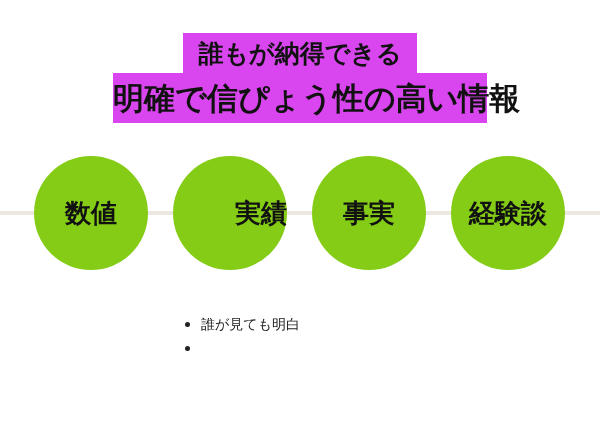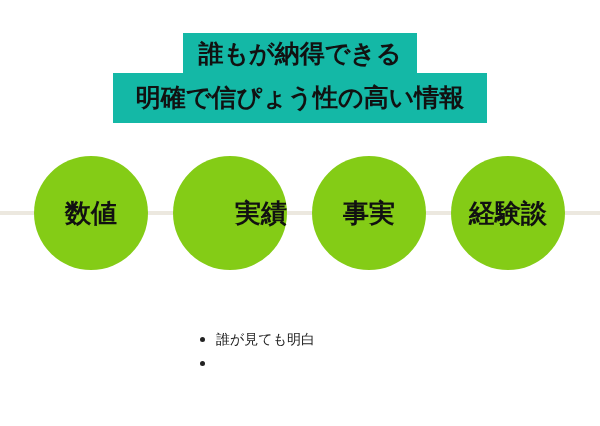--- a/index.html
+++ b/index.html
@@ -1,27 +1,27 @@
 <!DOCTYPE html>
 <html><head>
 <meta charset="utf-8">
 <style>
   html,body{margin:0;padding:0;}
   body{width:600px;height:426px;background:#ffffff;position:relative;overflow:hidden;
        font-family:"DejaVu Sans","Liberation Sans",sans-serif;color:#1a1a1a;}
-  .title-line{position:absolute;background:#14b8a6;color:#111;font-weight:bold;
+  .title-line{position:absolute;background:#d946ef;color:#111;font-weight:bold;
        text-align:center;white-space:nowrap;letter-spacing:0;}
   .t1{left:183px;top:33px;width:234px;height:41px;line-height:41px;font-size:25px;}
-  .t2{left:113px;top:73px;width:374px;height:50px;line-height:50px;font-size:25px;}
+  .t2{left:113px;top:73px;width:374px;height:50px;line-height:50px;font-size:31px;}
   .connector{position:absolute;left:0;top:211px;width:600px;height:4px;background:#ece8df;}
   .circle{position:absolute;width:114px;height:114px;border-radius:50%;background:#84cc16;
        display:flex;align-items:center;justify-content:center;font-weight:bold;font-size:26px;color:#111;
        top:156px;}
   .c1{left:34px;} .c2{left:173px;justify-content:flex-end;} .c3{left:312px;} .c4{left:451px;}
-  .bullets{position:absolute;left:183px;top:312px;margin:15px;padding:0;list-style:none;font-size:14px;line-height:24px;color:#222;}
+  .bullets{position:absolute;left:183px;top:312px;margin:0;padding:0;list-style:none;font-size:14px;line-height:24px;color:#222;}
   .bullets li{position:relative;padding-left:18px;}
   .bullets li .dot{position:absolute;left:2px;top:10px;width:5px;height:5px;border-radius:50%;background:#222;}
 </style>
 </head>
 <body>
 
 <div class="title-line t1">誰もが納得できる</div>
 <div class="title-line t2">明確で信ぴょう性の高い情報</div>
 
 <div class="connector"></div>

